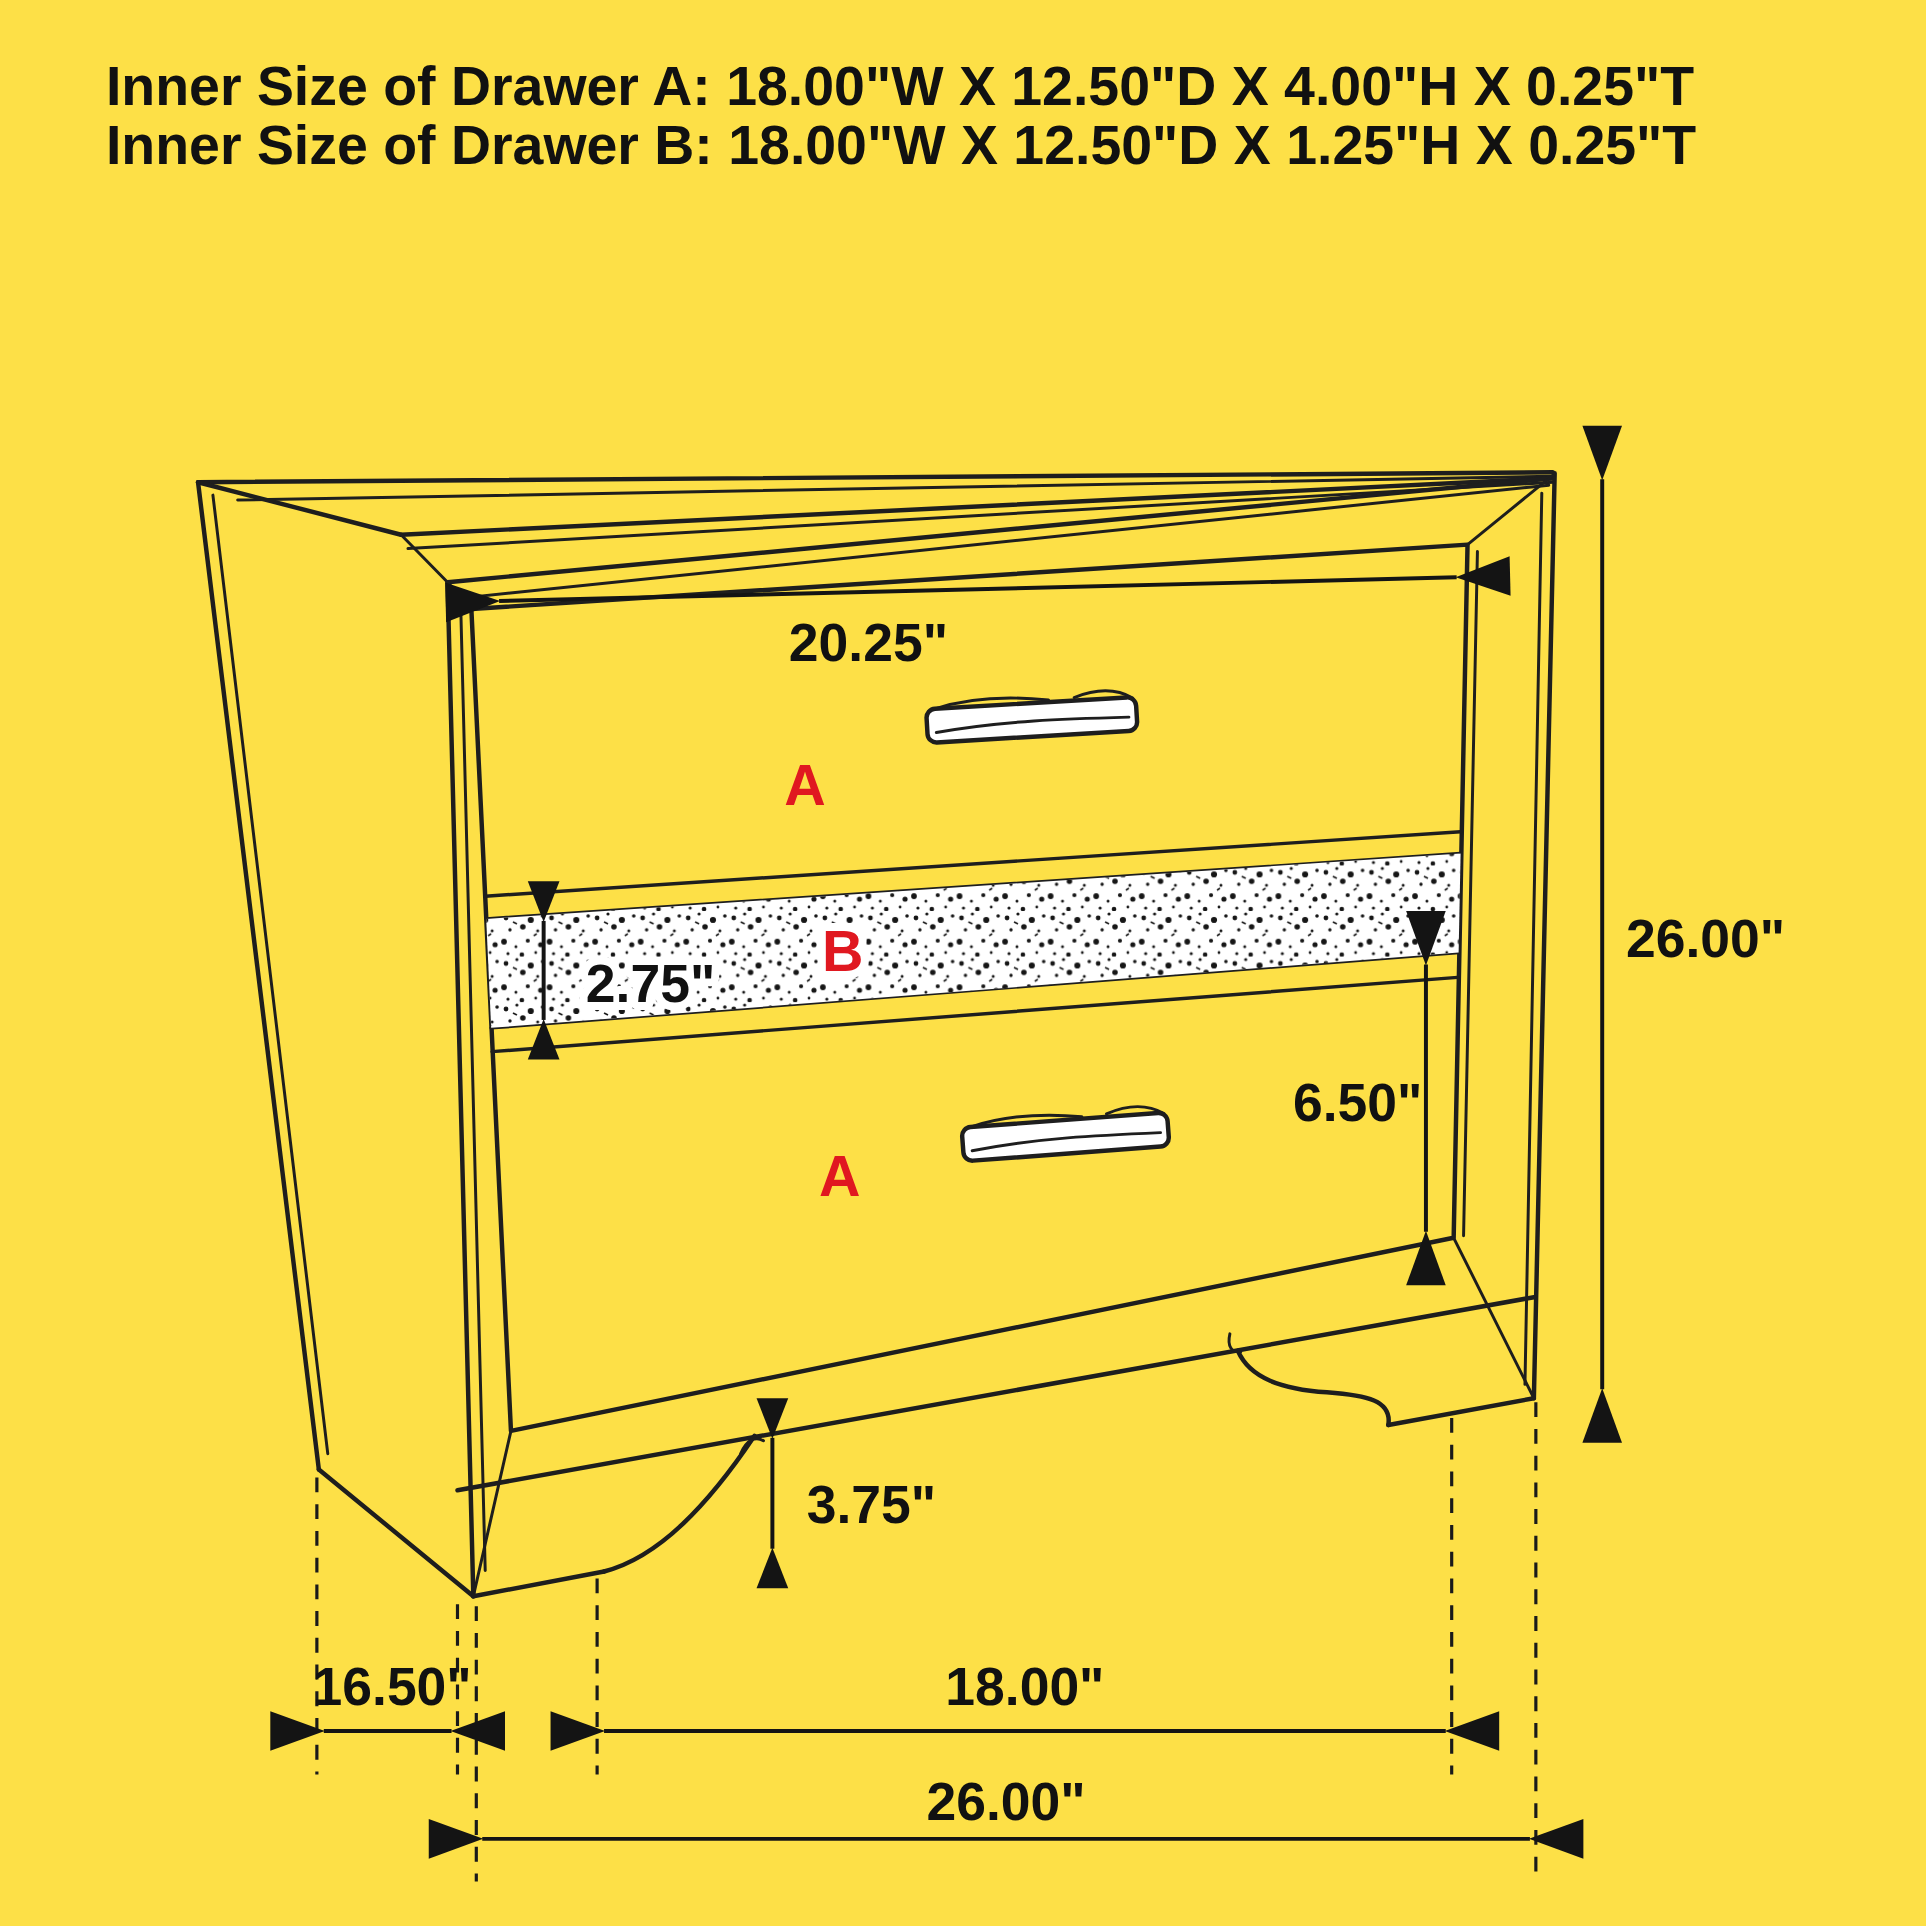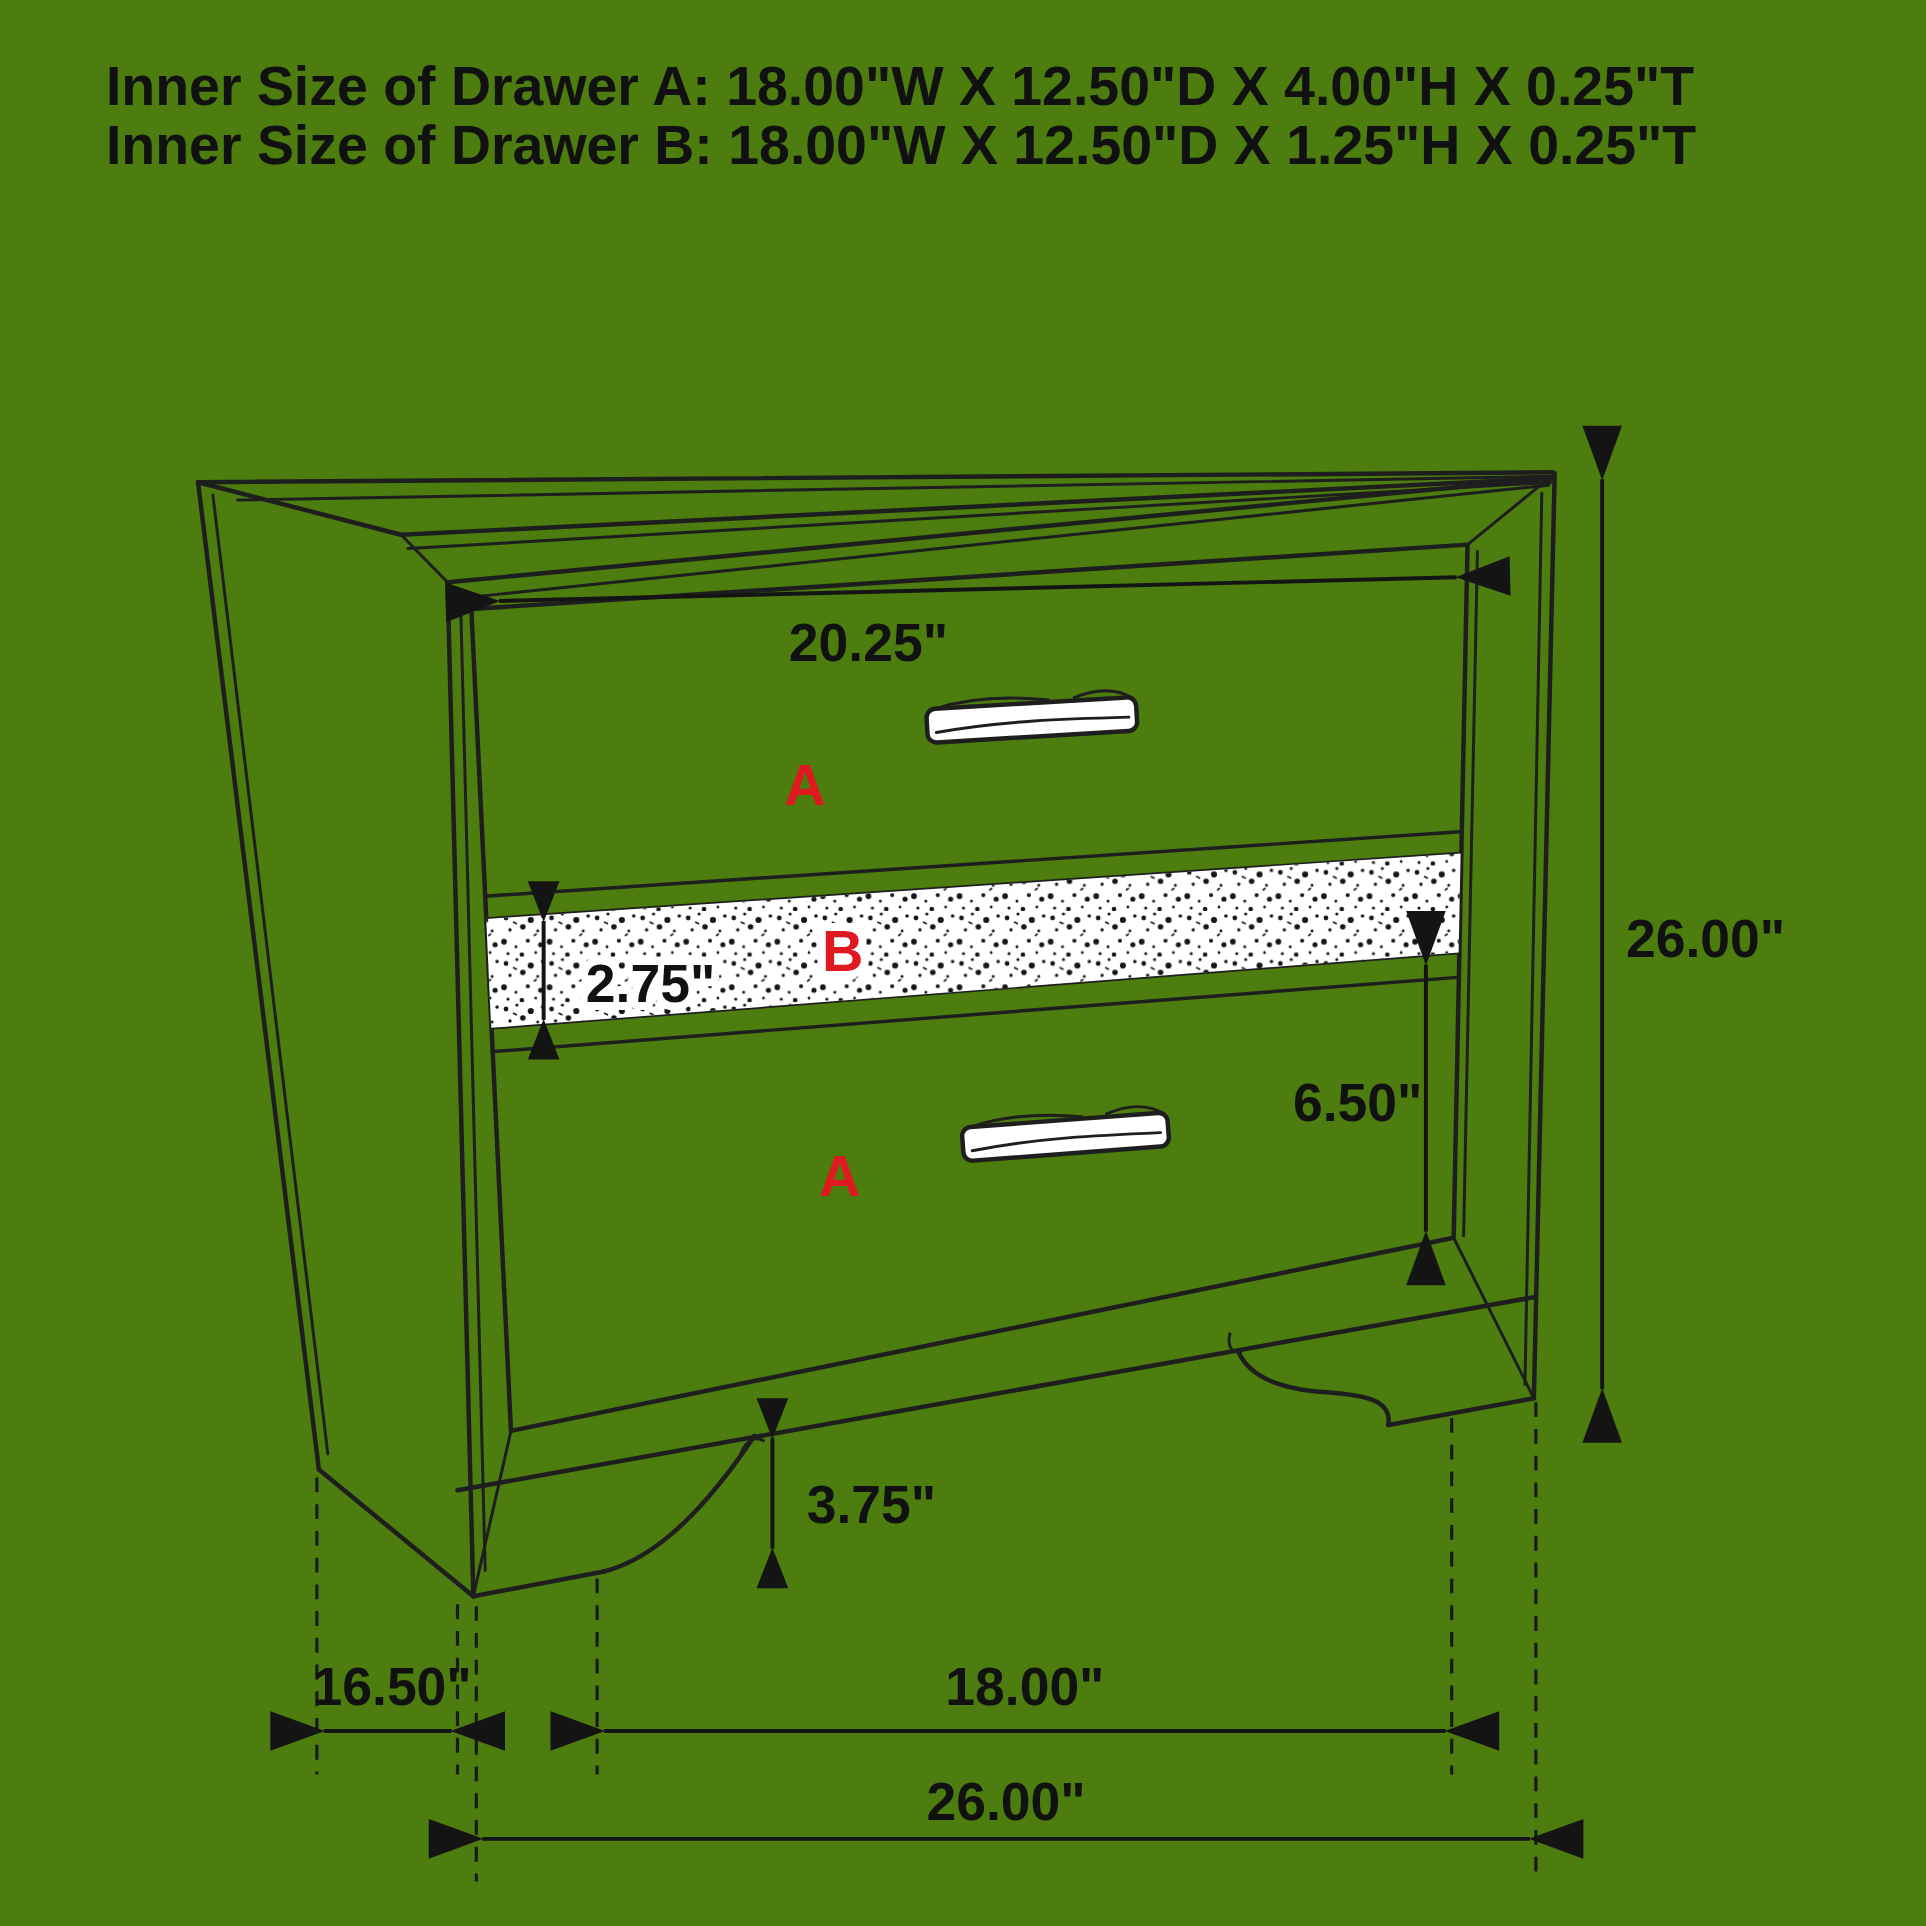--- a/index.html
+++ b/index.html
@@ -1,16 +1,16 @@
 <!DOCTYPE html>
 <html><head>
 <meta charset="utf-8">
 <style>
   html,body{margin:0;padding:0;background:#ffffff;}
-  .page{position:relative;width:1927px;height:1927px;background:#4d7c0f;overflow:hidden;}
+  .page{position:relative;width:1927px;height:1927px;background:#fde047;overflow:hidden;}
   svg{display:block}
   .ln{stroke:#1e1e1e;fill:none;stroke-linecap:round;stroke-linejoin:round;}
   .w4{stroke-width:4.5}
   .w3{stroke-width:3}
   .w35{stroke-width:3.5}
   .dimln{stroke:#141414;stroke-width:4;fill:none;}
   .dash{stroke:#1a1a1a;stroke-width:3.2;fill:none;stroke-dasharray:15 12;}
   .dim{font:700 54px "Liberation Sans", sans-serif;fill:#111111;}
   .hdr{font:700 56px "Liberation Sans", sans-serif;fill:#111111;}
   .red{font:700 58px "Liberation Sans", sans-serif;fill:#e01820;}

